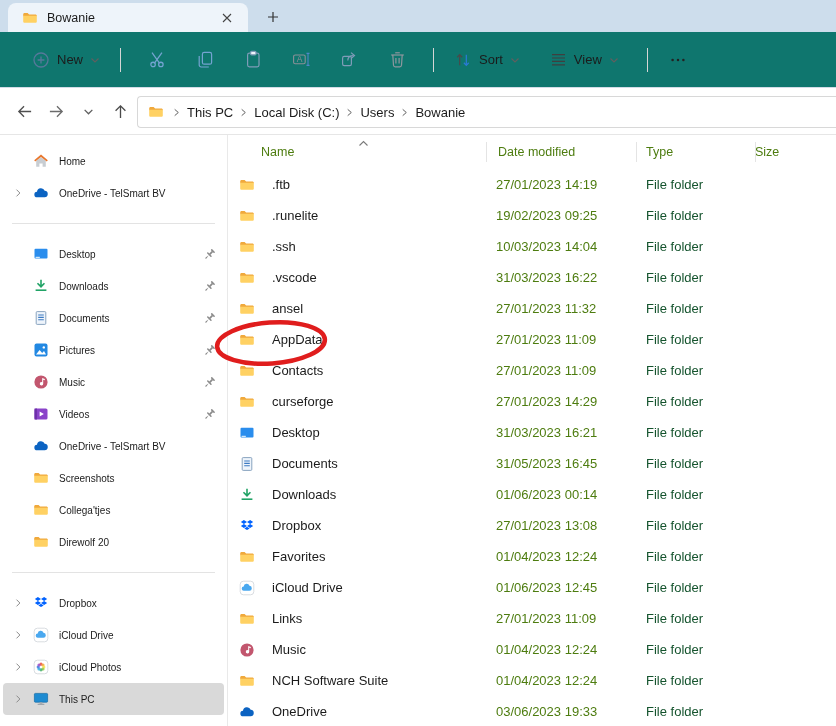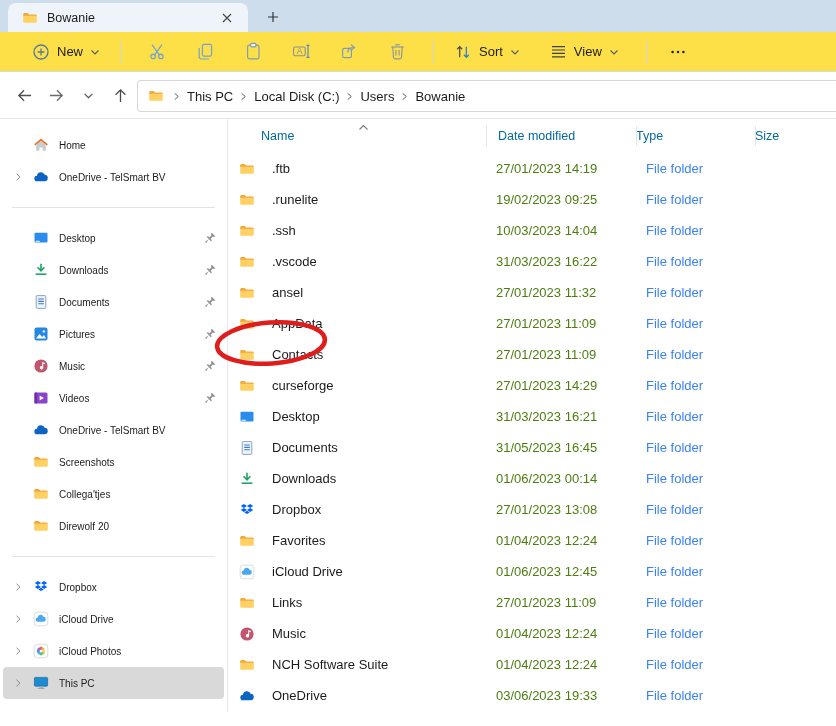--- a/index.html
+++ b/index.html
@@ -7,21 +7,21 @@
   body { font-family:"Liberation Sans",sans-serif; background:#fff; color:#1b1b1b; position:relative; }
 
   
   .tabstrip { height:32px; background:#cdddec; display:flex; align-items:flex-end; padding-left:8px; }
   .tab { width:240px; height:29px; background:#eef4fa; border-radius:8px 8px 0 0; display:flex; align-items:center; padding:0 10px 0 14px; gap:9px; font-size:12.5px; }
   .tab .ico svg { display:block; }
   .tab-close { margin-left:auto; width:22px; height:22px; display:flex; align-items:center; justify-content:center; border-radius:4px; cursor:pointer; }
   .newtab { width:30px; height:28px; display:flex; align-items:center; justify-content:center; margin-left:10px; margin-bottom:1px; }
 
   
-  .toolbar { height:40px; background:#fde047; border-bottom:1px solid #d2dce6; display:flex; align-items:center; padding-left:24px; }
+  .toolbar { height:56px; background:#0f766e; border-bottom:1px solid #d2dce6; display:flex; align-items:center; padding-left:24px; }
   .tbtn { display:flex; align-items:center; gap:7px; font-size:13px; color:#1b1b1b; padding:6px 8px; border-radius:4px; cursor:pointer; }
   .tico { width:48px; display:flex; justify-content:center; align-items:center; cursor:pointer; }
   .tsep { width:1px; height:24px; background:#d5d5d5; margin:0 12px; }
   .ico { display:inline-flex; } .ico svg { display:block; }
 
   
   .navbar { height:47px; position:relative; display:flex; align-items:center; padding-left:8px; border-bottom:1px solid #e6e6e6; background:#fff; }
   .navbtn { width:32px; height:32px; display:flex; align-items:center; justify-content:center; cursor:pointer; }
   .addressbox { position:absolute; left:137px; right:0; top:8px; height:32px; background:#fff; border:1px solid #d8d8d8; border-right:none; border-radius:4px 0 0 4px; display:flex; align-items:center; padding:0 10px; gap:8px; }
   .crumb { font-size:13px; padding:2px 4px; border-radius:3px; cursor:pointer; white-space:nowrap; }
@@ -33,31 +33,31 @@
   .srow { height:32px; display:flex; align-items:center; font-size:10px; margin:0 3px; border-radius:4px; cursor:pointer; }
   .srow.selected { background:#d9d9d9; }
   .schev { width:30px; display:flex; justify-content:center; align-items:center; }
   .srow .ico { width:16px; margin-right:10px; }
   .slabel { flex:1; white-space:nowrap; overflow:hidden; }
   .spin { width:30px; display:flex; justify-content:center; align-items:center; }
   .sdivider { height:1px; background:#e3e3e3; margin:14px 12px; }
 
   
   .main { flex:1; position:relative; overflow:hidden; }
-  .lheader { height:34px; display:flex; align-items:center; position:relative; color:#0369a1; font-size:12.5px; }
+  .lheader { height:34px; display:flex; align-items:center; position:relative; color:#4d7c0f; font-size:12.5px; }
   .hsep { position:absolute; top:7px; width:1px; height:20px; background:#e4e4e4; }
   .sortcaret { position:absolute; top:1px; left:130px; }
   .col-name { width:258px; padding-left:33px; }
   .col-date { width:150px; padding-left:12px; }
-  .col-type { width:119px; }
+  .col-type { width:119px; padding-left:10px; }
   .col-size { flex:1; padding-left:0; }
   .frow { height:31px; display:flex; align-items:center; font-size:13px; cursor:pointer; }
   .frow .namecell { width:258px; display:flex; align-items:center; padding-left:11px; gap:17px; }
   .frow .datecell { width:150px; padding-left:10px; color:#4d7c0f; }
-  .frow .typecell { width:119px; padding-left:10px; color:#3b82f6; }
+  .frow .typecell { width:119px; padding-left:10px; color:#14532d; }
   .frow .namecell span { white-space:nowrap; }
 
   
   .annot { position:absolute; left:210px; top:317px; pointer-events:none; z-index:5; }
 </style>
 </head>
 <body>
 
 <div class="tabstrip">
   <div class="tab">

